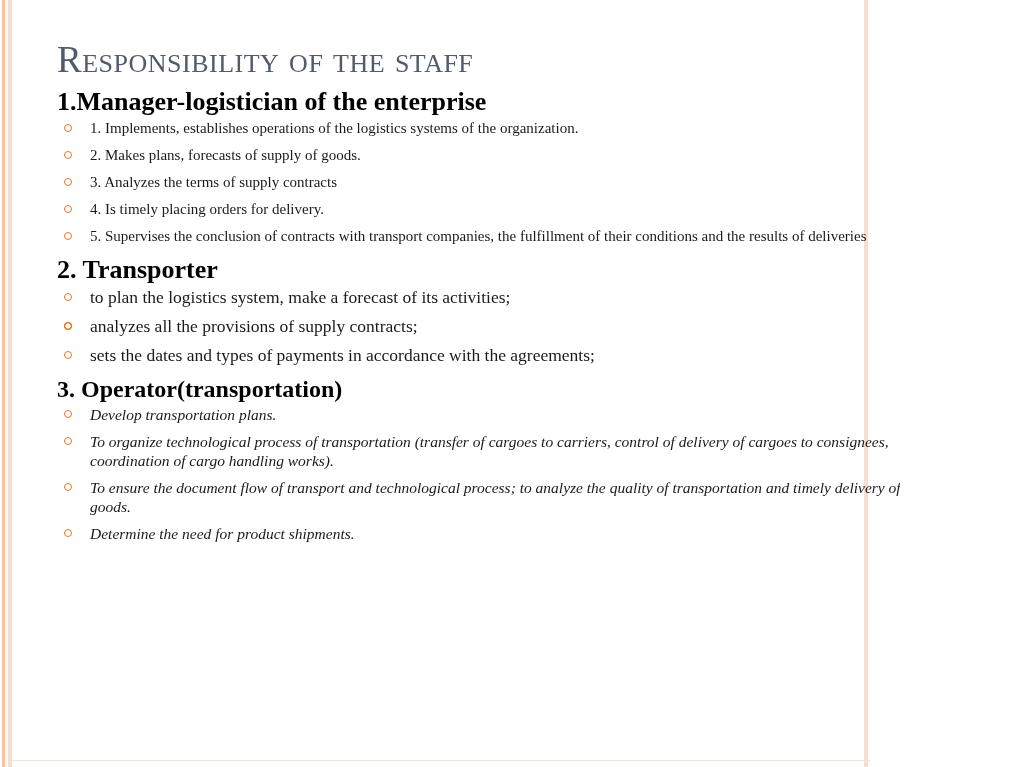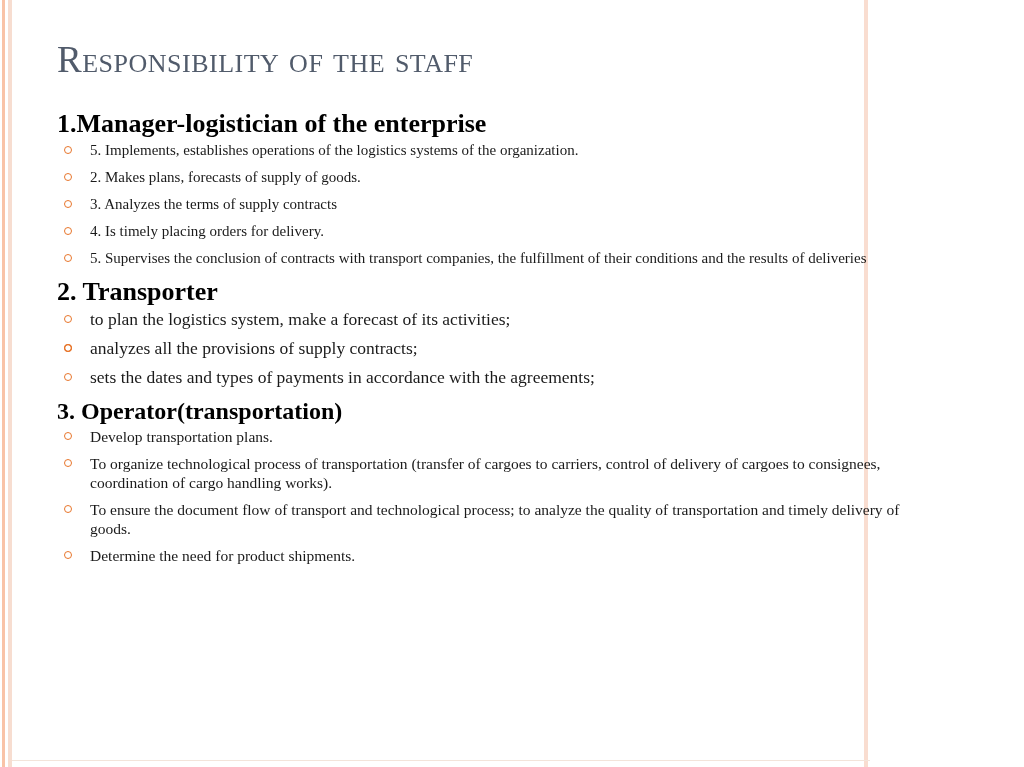--- a/index.html
+++ b/index.html
@@ -81,21 +81,21 @@
     font-size: 37px;
     line-height: 44px;
     font-variant: small-caps;
     letter-spacing: 0.5px;
     white-space: nowrap;
   }
 
   .body-block {
     position: absolute;
     left: 57px;
-    top: 108px;
+    top: 86px;
     width: 880px;
   }
 
   .section-heading {
     color: #000000;
     font-size: 26px;
     line-height: 32px;
     margin: 0 0 1px 0;
     white-space: nowrap;
   }
@@ -136,20 +136,21 @@
     line-height: 21px;
     margin-bottom: 8px;
   }
   .group-2 li .bullet-marker { top: 6px; }
 
   
   .group-3 li {
     font-size: 15.5px;
     line-height: 19px;
     margin-bottom: 8px;
+    font-style: italic;
   }
   .group-3 li .bullet-marker { top: 5px; }
 </style>
 </head>
 <body>
 
 <div id="slide">
 
   <div class="stripe stripe-left-strong"></div>
   <div class="stripe stripe-left-pale"></div>
@@ -162,21 +163,21 @@
   <div class="content">
 
     <div class="slide-title">Responsibility of the staff</div>
 
     <div class="body-block">
 
       <h2 class="section-heading h-1">1.Manager-logistician of the enterprise</h2>
       <ul class="bullets group-1">
         <li>
           <span class="bullet-marker"></span>
-          <span>5. Implements, establishes operations of the logistics systems of the organization.</span>
+          <span>1. Implements, establishes operations of the logistics systems of the organization.</span>
         </li>
         <li>
           <span class="bullet-marker"></span>
           <span>2. Makes plans, forecasts of supply of goods.</span>
         </li>
         <li>
           <span class="bullet-marker"></span>
           <span>3. Analyzes the terms of supply contracts</span>
         </li>
         <li>

